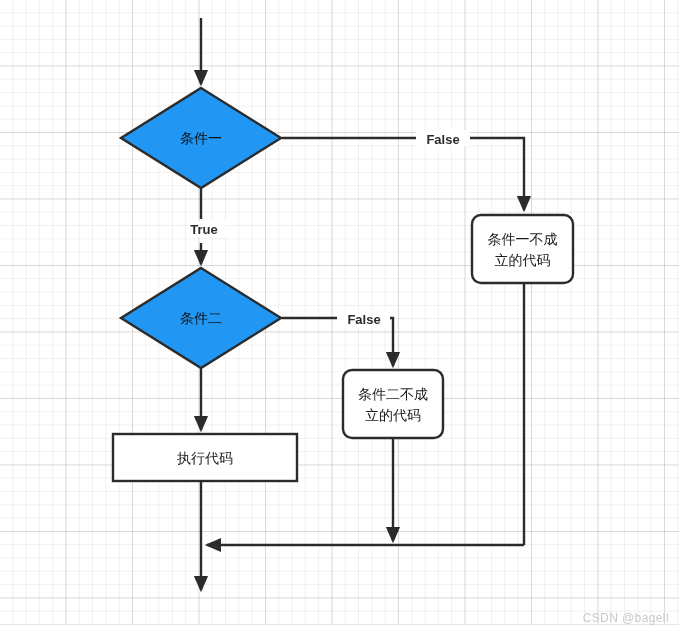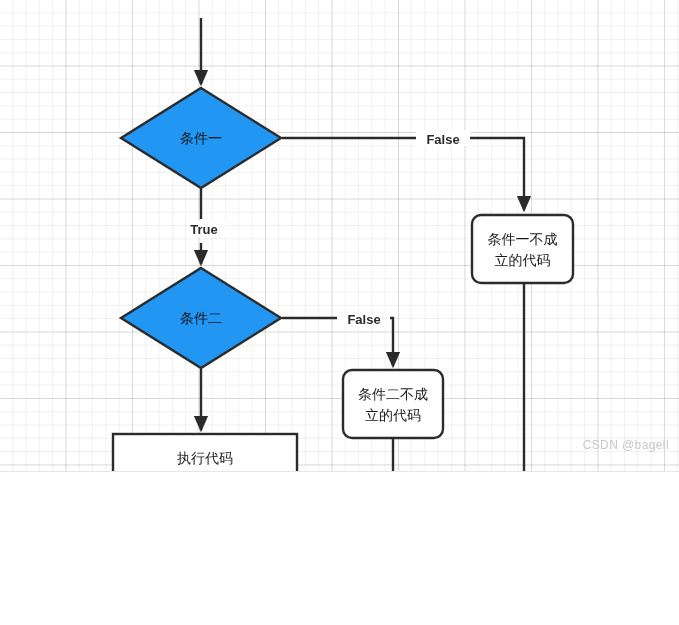--- a/index.html
+++ b/index.html
@@ -6,21 +6,21 @@
     margin: 0;
     padding: 0;
     background: #ffffff;
   }
   body {
     font-family: "Liberation Sans", "DejaVu Sans", sans-serif;
   }
   #canvas {
     position: relative;
     width: 679px;
-    height: 472px;
+    height: 625px;
     overflow: hidden;
     background-color: #ffffff;
     background-image:
       linear-gradient(to right, rgba(0,0,0,0.055) 1px, transparent 1px),
       linear-gradient(to bottom, rgba(0,0,0,0.055) 1px, transparent 1px),
       linear-gradient(to right, rgba(0,0,0,0.10) 1px, transparent 1px),
       linear-gradient(to bottom, rgba(0,0,0,0.10) 1px, transparent 1px);
     background-size:
       13.3px 13.3px,
       13.3px 13.3px,
@@ -47,21 +47,21 @@
     fill: #1a1a1a;
   }
   .node-text-light {
     font-family: "DejaVu Sans", "Liberation Sans", sans-serif;
     font-size: 14px;
     fill: #111111;
   }
   .watermark {
     position: absolute;
     right: 10px;
-    bottom: 20px;
+    bottom: 0;
     font-family: "Liberation Sans", "DejaVu Sans", sans-serif;
     font-size: 12px;
     color: #c8c8c8;
     letter-spacing: 0.4px;
     user-select: none;
   }
   .bottom-rule {
     position: absolute;
     left: 0;
     bottom: 0;

